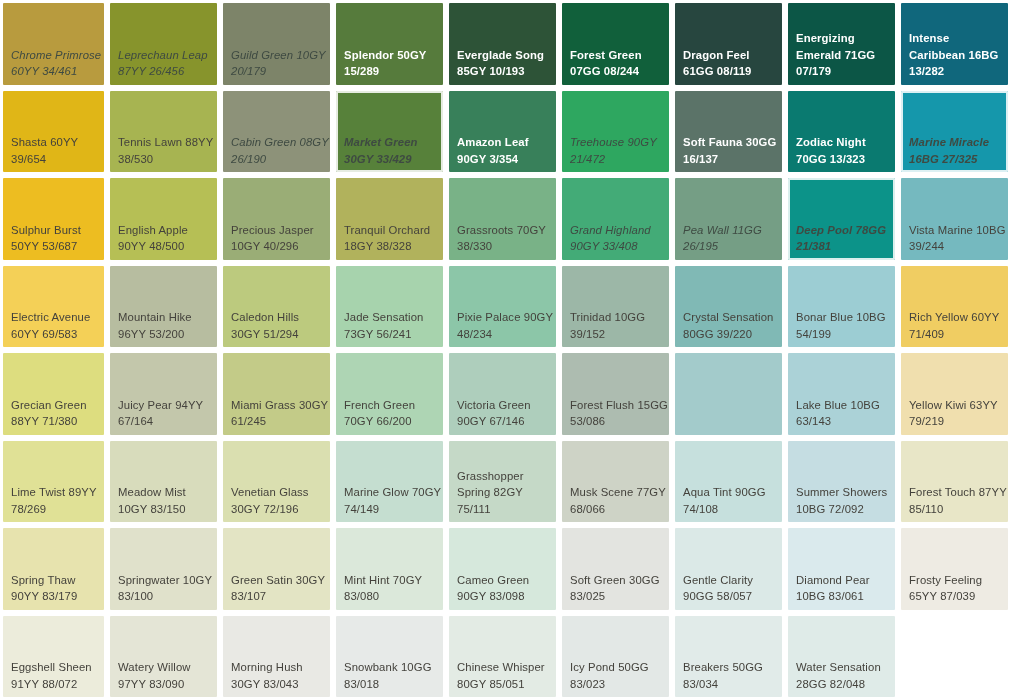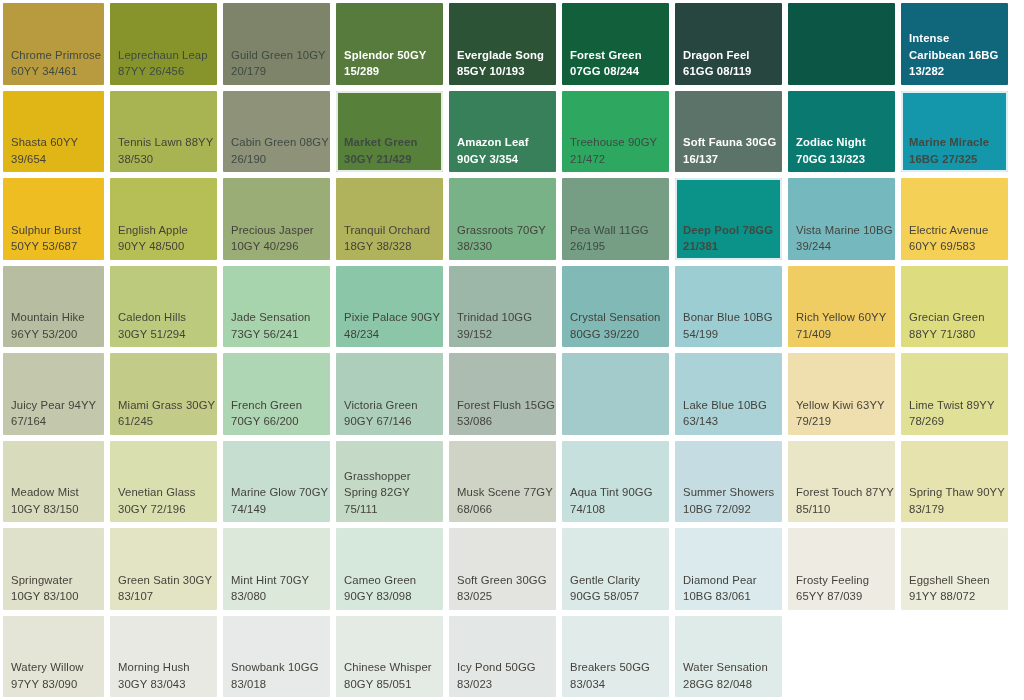--- a/index.html
+++ b/index.html
@@ -39,21 +39,21 @@
     font-size:11.3px;
     line-height:16.5px;
     letter-spacing:0.01em;
     padding-left:6px;
     padding-bottom:4px;
     white-space:normal;
     word-break:normal;
   }
   .swatch.dark .swatch-label{color:#ffffff;font-weight:bold;}
   .swatch.light .swatch-label{color:#44423c;font-weight:normal;}
-  .swatch.midlight .swatch-label{color:#3e4a42;font-weight:normal;}
+  .swatch.midlight .swatch-label{color:#3e4a42;font-weight:normal;font-style:italic;}
   .swatch.sel .swatch-inner{outline:2px solid rgba(255,255,255,0.85);outline-offset:-2px;}
   .swatch.sel .swatch-label{font-weight:bold;}
 </style>
 </head>
 <body>
 
 <div id="palette-grid">
     <div class="swatch midlight">
       <div class="swatch-inner" style="background: rgb(184, 155, 62);"></div>
       <div class="swatch-label"><span>Chrome Primrose</span> <span>60YY 34/461</span></div>
@@ -77,40 +77,41 @@
     <div class="swatch dark">
       <div class="swatch-inner" style="background: rgb(17, 96, 59);"></div>
       <div class="swatch-label"><span>Forest Green</span> <span>07GG 08/244</span></div>
     </div>
     <div class="swatch dark">
       <div class="swatch-inner" style="background: rgb(39, 70, 63);"></div>
       <div class="swatch-label"><span>Dragon Feel</span> <span>61GG 08/119</span></div>
     </div>
     <div class="swatch dark">
       <div class="swatch-inner" style="background: rgb(12, 86, 70);"></div>
+      <div class="swatch-label"><span>Energizing Emerald</span> <span>71GG 07/179</span></div>
     </div>
     <div class="swatch dark">
       <div class="swatch-inner" style="background: rgb(16, 103, 124);"></div>
       <div class="swatch-label"><span>Intense Caribbean</span> <span>16BG 13/282</span></div>
     </div>
     <div class="swatch light">
       <div class="swatch-inner" style="background: rgb(224, 182, 23);"></div>
       <div class="swatch-label"><span>Shasta</span> <span>60YY 39/654</span></div>
     </div>
     <div class="swatch light">
       <div class="swatch-inner" style="background: rgb(167, 180, 81);"></div>
       <div class="swatch-label"><span>Tennis Lawn</span> <span>88YY 38/530</span></div>
     </div>
     <div class="swatch midlight">
       <div class="swatch-inner" style="background: rgb(141, 146, 121);"></div>
       <div class="swatch-label"><span>Cabin Green</span> <span>08GY 26/190</span></div>
     </div>
     <div class="swatch midlight sel">
       <div class="swatch-inner" style="background: rgb(87, 129, 58);"></div>
-      <div class="swatch-label"><span>Market Green</span> <span>30GY 21/429</span></div>
+      <div class="swatch-label"><span>Market Green</span> <span>30GY 33/429</span></div>
     </div>
     <div class="swatch dark">
       <div class="swatch-inner" style="background: rgb(56, 128, 90);"></div>
       <div class="swatch-label"><span>Amazon Leaf</span> <span>90GY 3/354</span></div>
     </div>
     <div class="swatch midlight">
       <div class="swatch-inner" style="background: rgb(46, 167, 96);"></div>
       <div class="swatch-label"><span>Treehouse</span> <span>90GY 21/472</span></div>
     </div>
     <div class="swatch dark">
@@ -139,20 +140,24 @@
     </div>
     <div class="swatch light">
       <div class="swatch-inner" style="background: rgb(177, 178, 92);"></div>
       <div class="swatch-label"><span>Tranquil Orchard</span> <span>18GY 38/328</span></div>
     </div>
     <div class="swatch light">
       <div class="swatch-inner" style="background: rgb(121, 178, 135);"></div>
       <div class="swatch-label"><span>Grassroots</span> <span>70GY 38/330</span></div>
     </div>
     <div class="swatch midlight">
+      <div class="swatch-inner" style="background: rgb(67, 171, 119);"></div>
+      <div class="swatch-label"><span>Grand Highland</span> <span>90GY 33/408</span></div>
+    </div>
+    <div class="swatch midlight">
       <div class="swatch-inner" style="background: rgb(117, 158, 133);"></div>
       <div class="swatch-label"><span>Pea Wall</span> <span>11GG 26/195</span></div>
     </div>
     <div class="swatch midlight sel">
       <div class="swatch-inner" style="background: rgb(12, 147, 137);"></div>
       <div class="swatch-label"><span>Deep Pool</span> <span>78GG 21/381</span></div>
     </div>
     <div class="swatch light">
       <div class="swatch-inner" style="background: rgb(117, 185, 191);"></div>
       <div class="swatch-label"><span>Vista Marine</span> <span>10BG 39/244</span></div>

